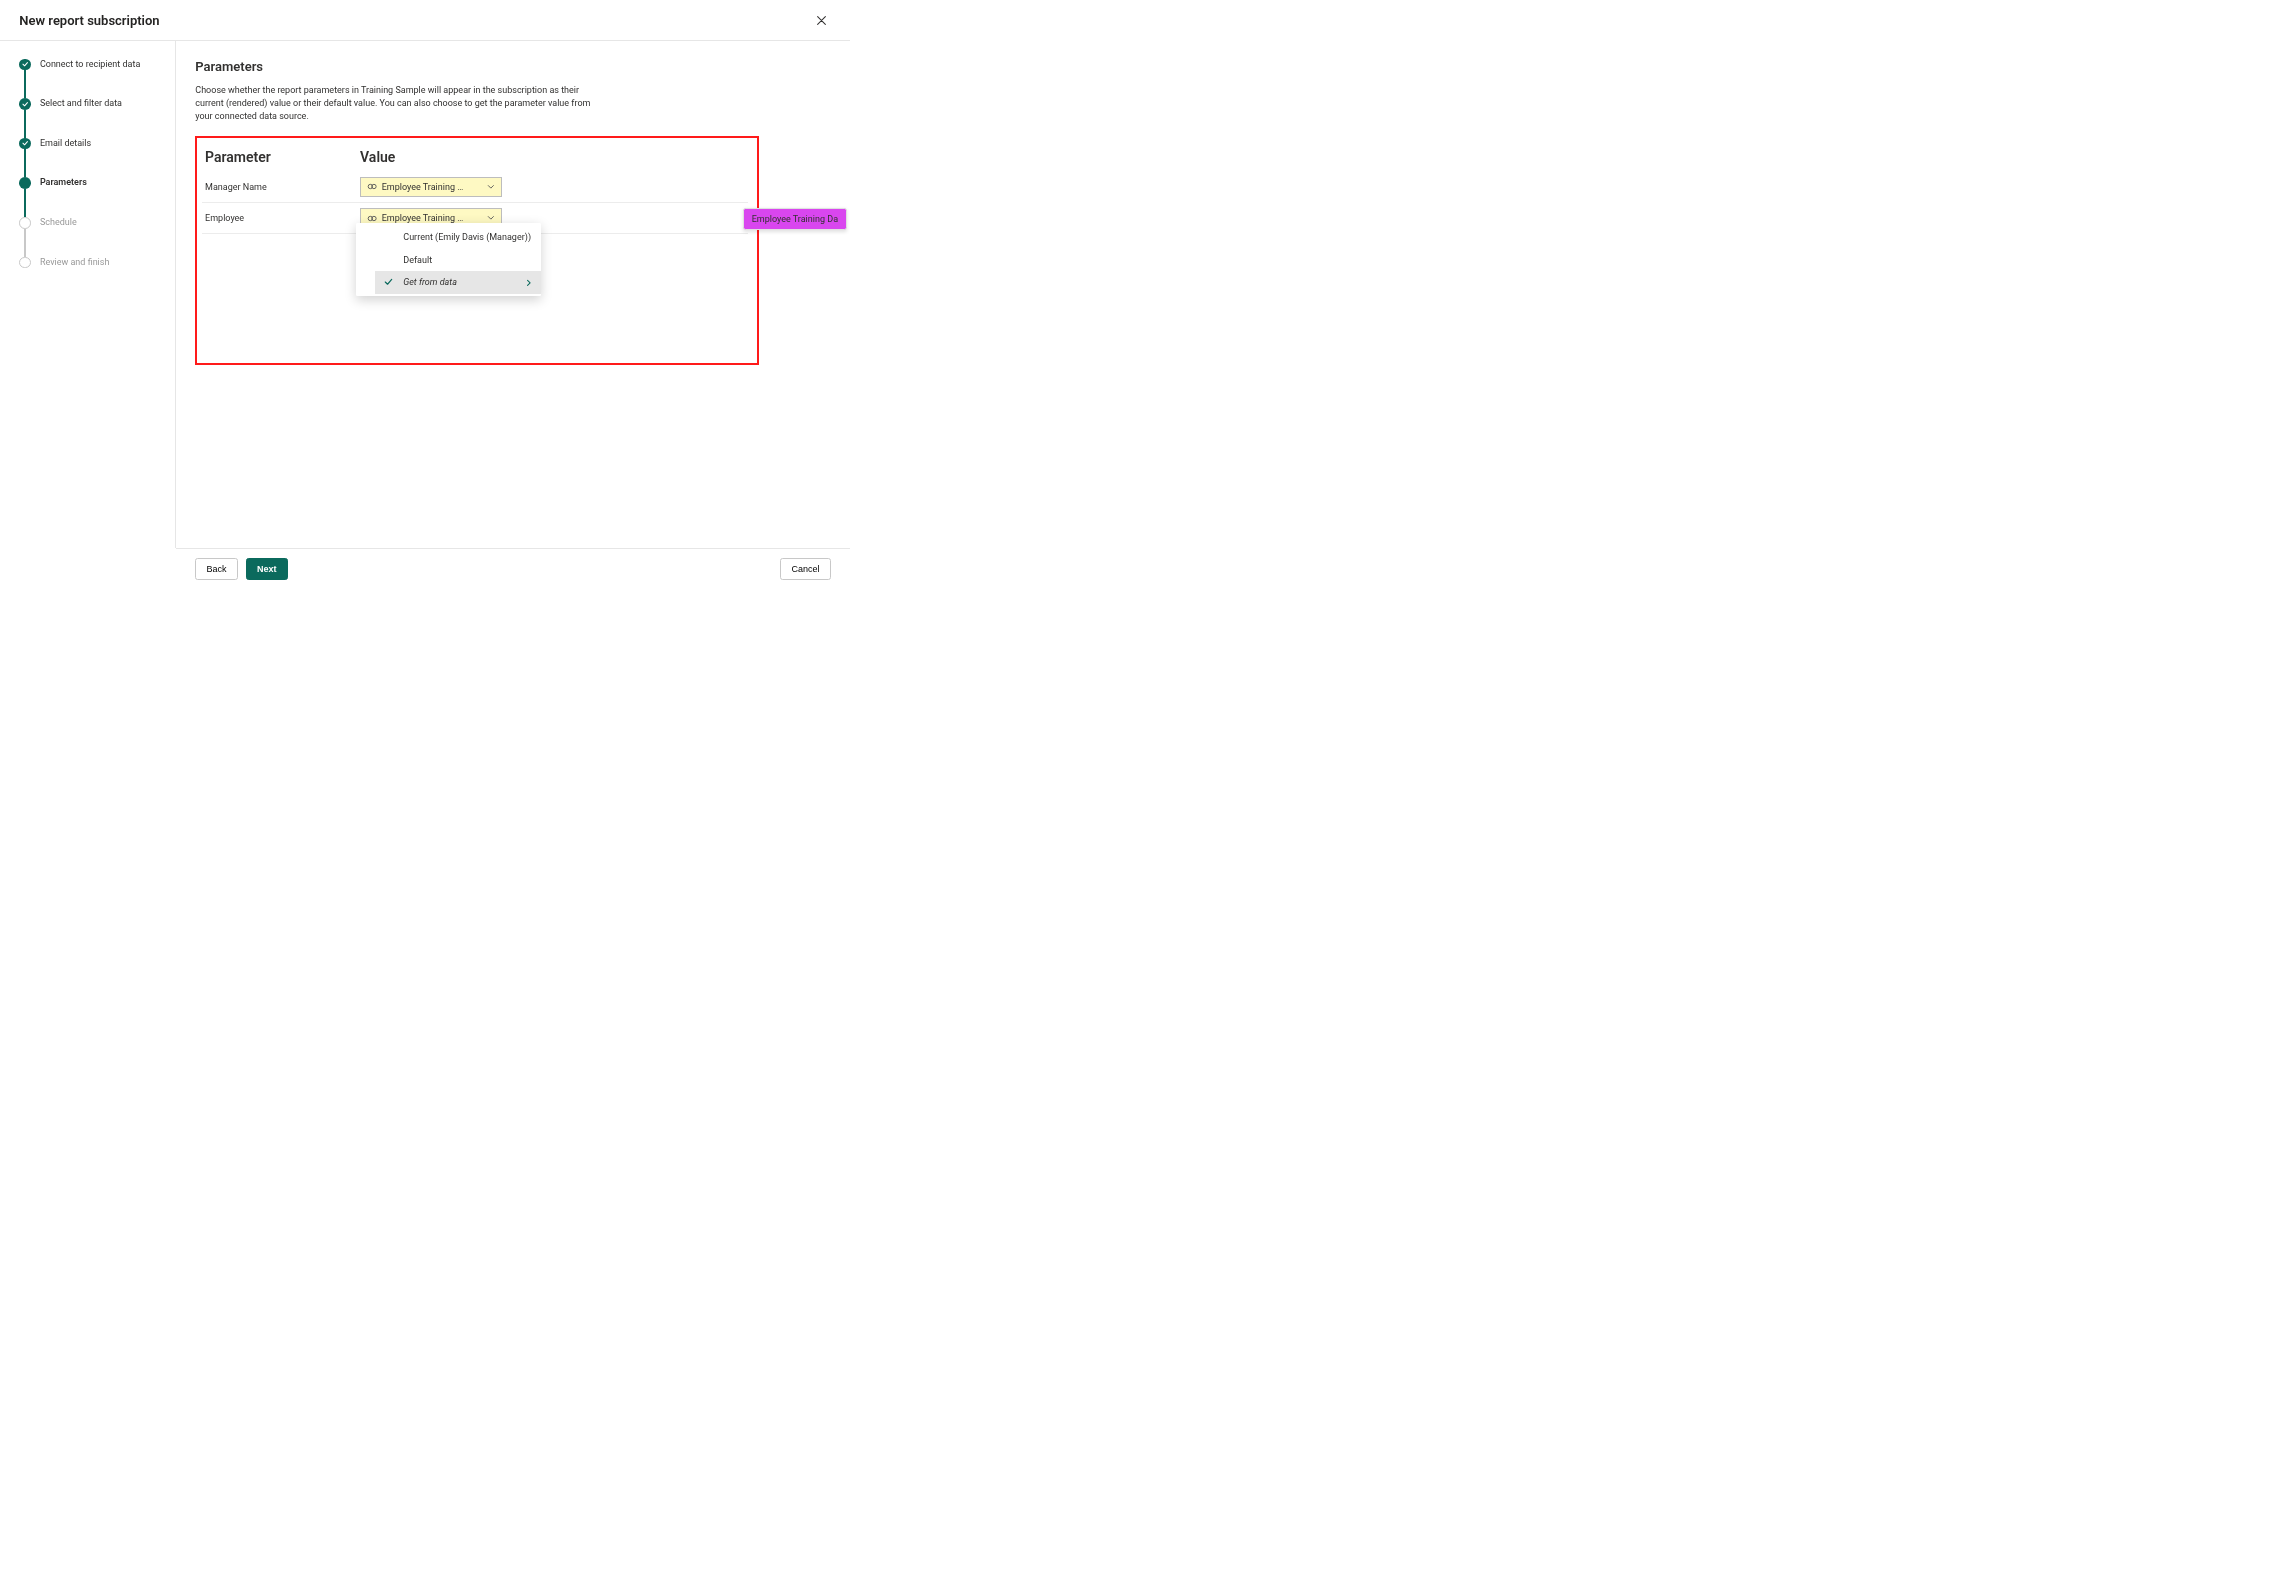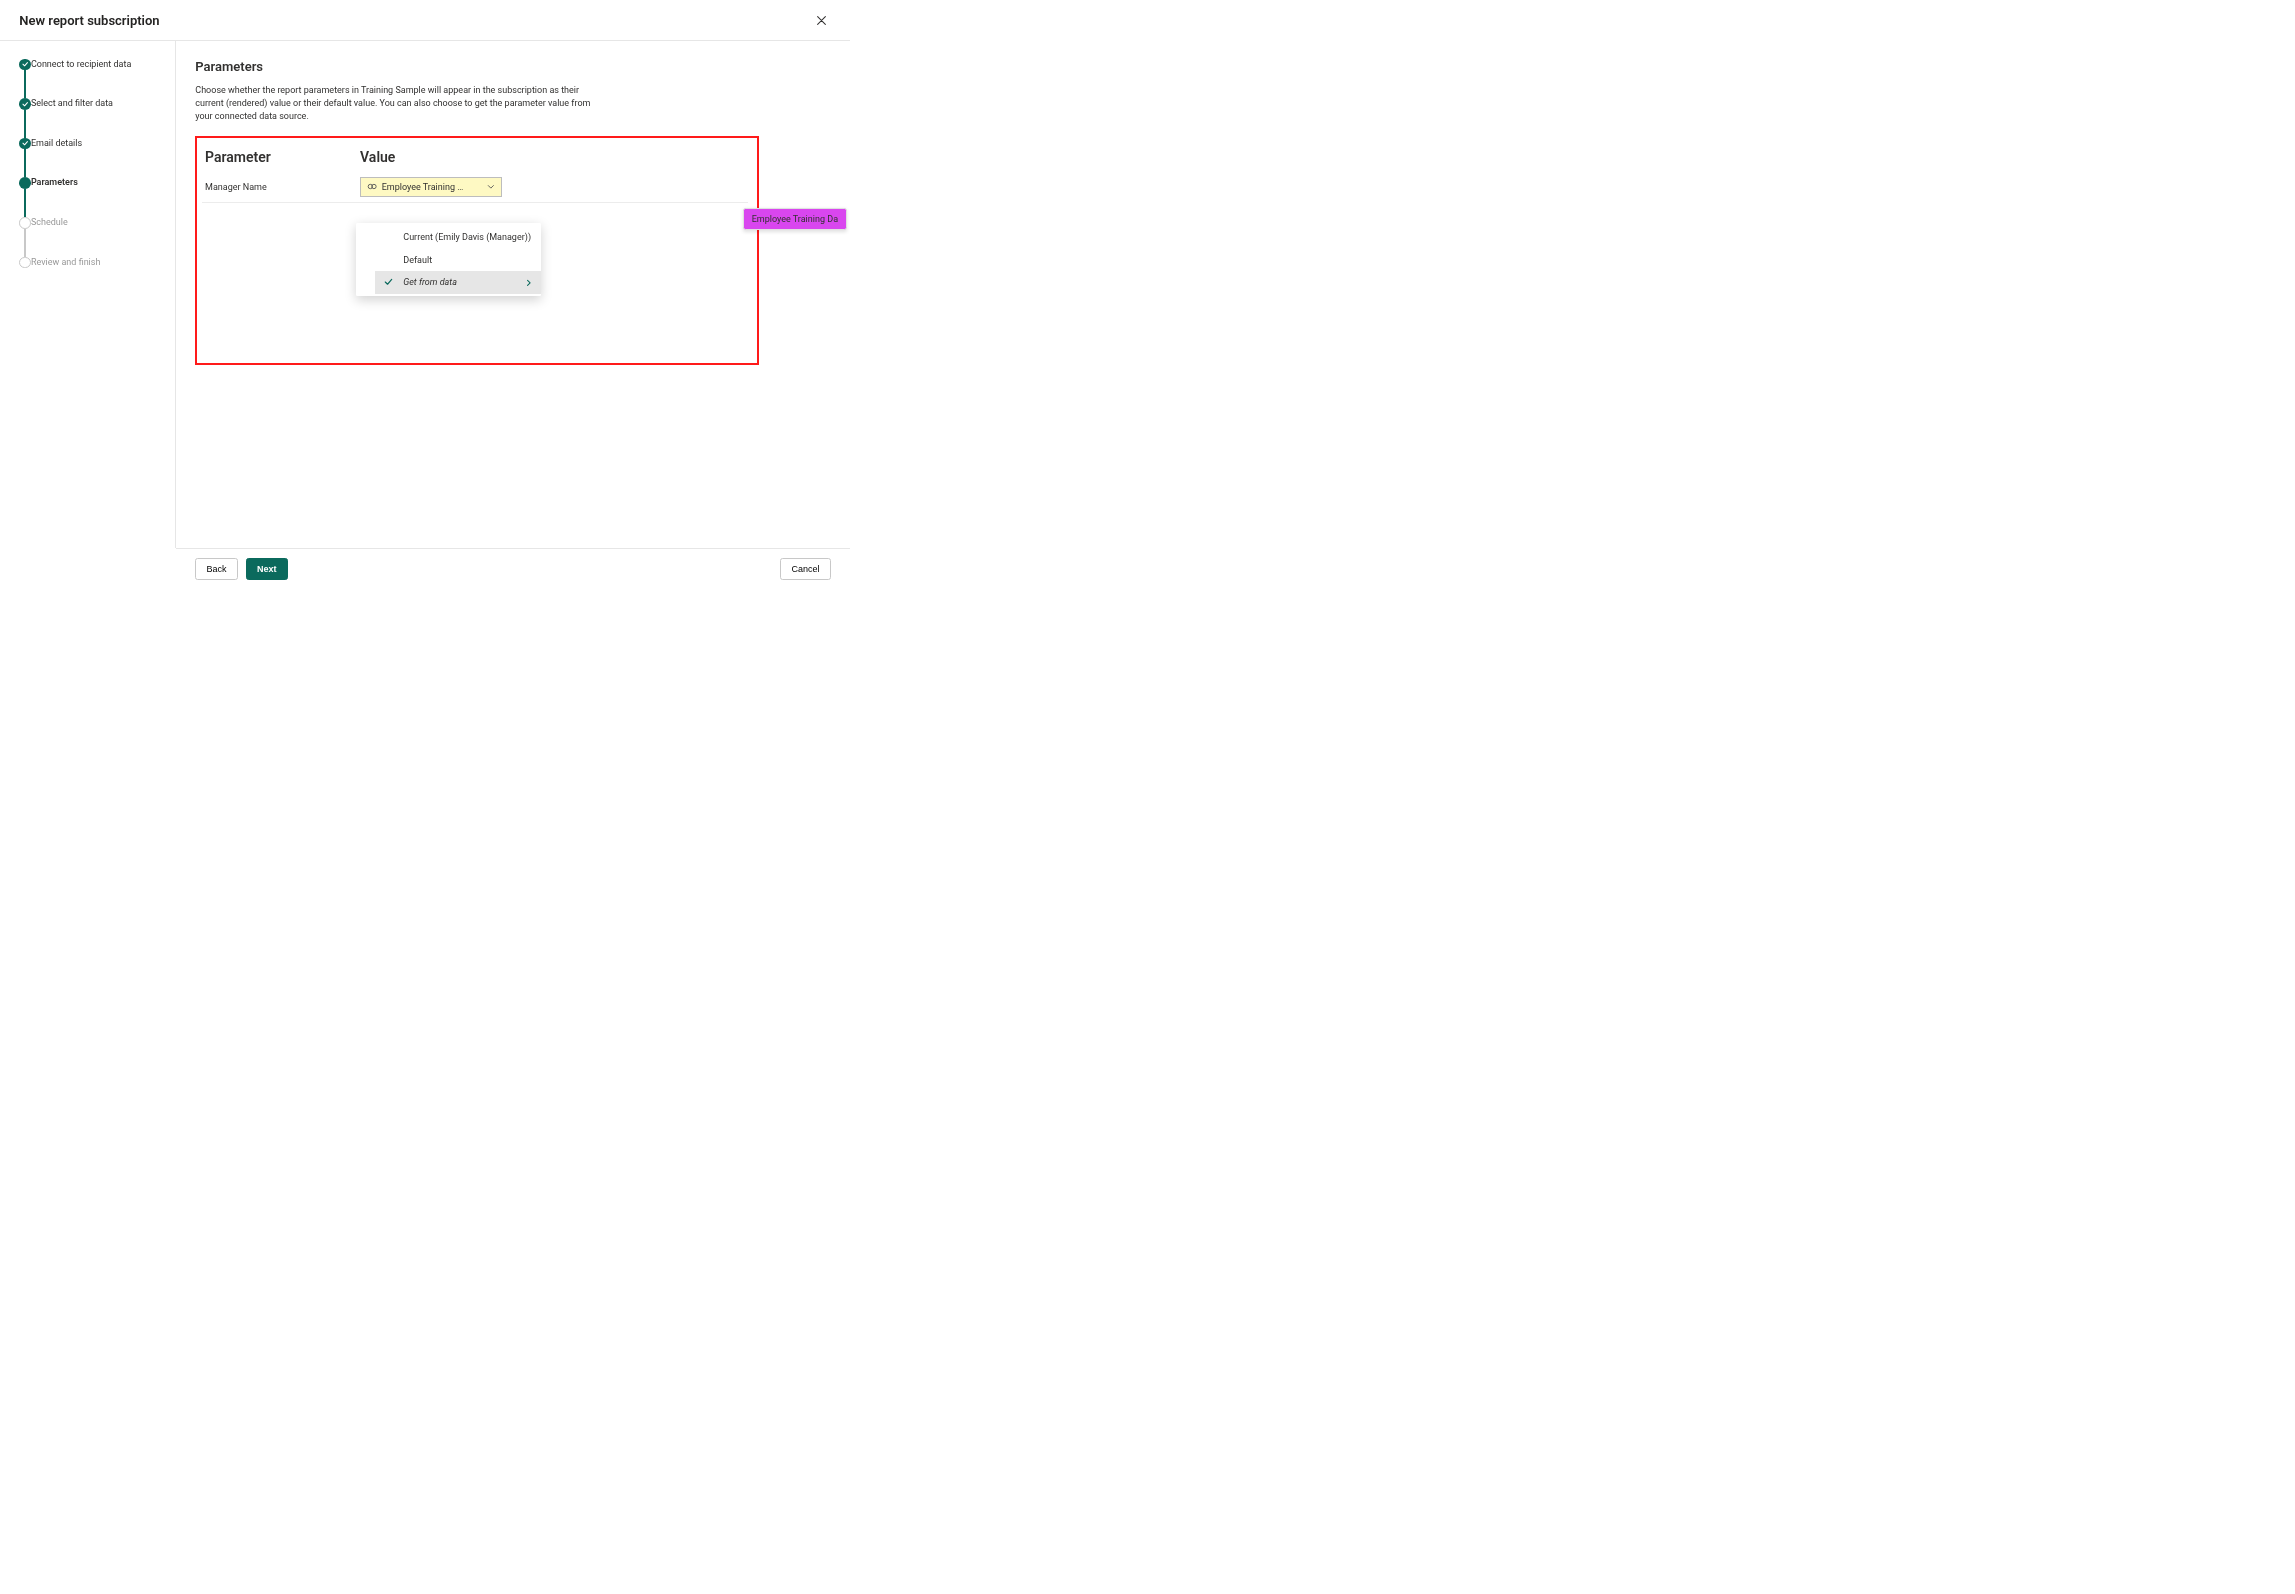--- a/index.html
+++ b/index.html
@@ -43,20 +43,21 @@
   }
   .sidebar {
     width: 176px;
     border-right: 0.6px solid #e6e6e6;
     padding: 18px 13px 13px 19.3px;
   }
   .steps { list-style: none; margin: 0; padding: 0; }
   .step {
     display: flex;
     align-items: flex-start;
+    gap: 9px;
     position: relative;
   }
   .step + .step { margin-top: 0; }
   .dot-col {
     display: flex;
     flex-direction: column;
     align-items: center;
   }
   .dot {
     width: 11.6px; height: 11.6px;
@@ -334,20 +335,43 @@
                     <span>Employee Training …</span>
                   </span>
                   <span class="chev">
                     <svg width="7.7" height="7.7" viewBox="0 0 12 12">
                         <path d="M2 4 L6 8 L10 4" stroke="#555" stroke-width="1.4" fill="none" stroke-linecap="round" stroke-linejoin="round"></path>
                       </svg>
                   </span>
                 </div>
               </td>
             </tr>
+            <tr>
+              <td class="name-cell">Employee</td>
+              <td>
+                <div class="value-btn">
+                  <span class="lbl">
+                    <span class="link-icon">
+                      <svg width="10.3" height="9" viewBox="0 0 16 14">
+                          <g fill="none" stroke="#555" stroke-width="1.4">
+                            <ellipse cx="5.2" cy="7" rx="3.4" ry="3.4"></ellipse>
+                            <ellipse cx="10.8" cy="7" rx="3.4" ry="3.4"></ellipse>
+                          </g>
+                        </svg>
+                    </span>
+                    <span>Employee Training …</span>
+                  </span>
+                  <span class="chev">
+                    <svg width="7.7" height="7.7" viewBox="0 0 12 12">
+                        <path d="M2 4 L6 8 L10 4" stroke="#555" stroke-width="1.4" fill="none" stroke-linecap="round" stroke-linejoin="round"></path>
+                      </svg>
+                  </span>
+                </div>
+              </td>
+            </tr>
           </tbody>
         </table>
 
         <div class="menu">
           <div class="menu-item">
             <span>Current (Emily Davis (Manager))</span>
           </div>
           <div class="menu-item">
             <span>Default</span>
           </div>

